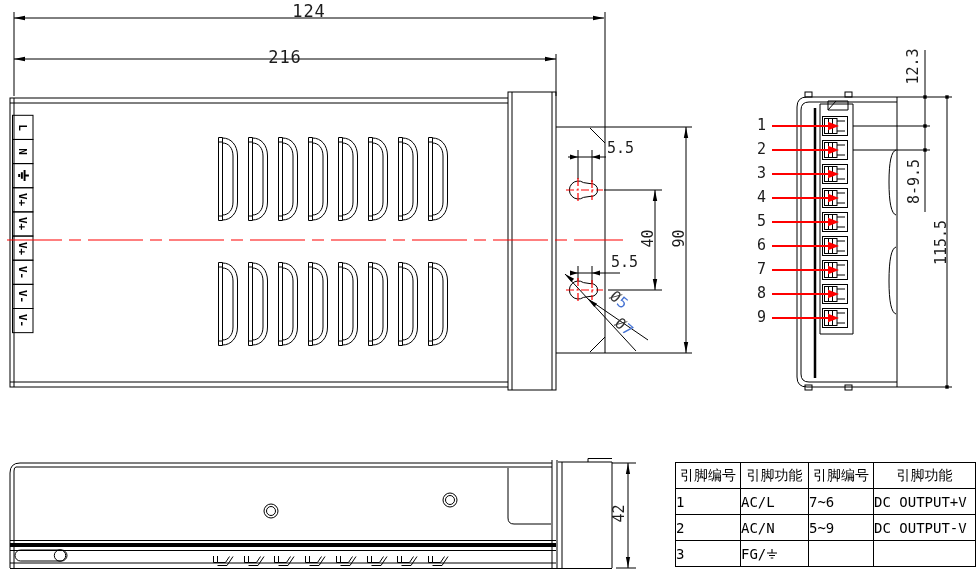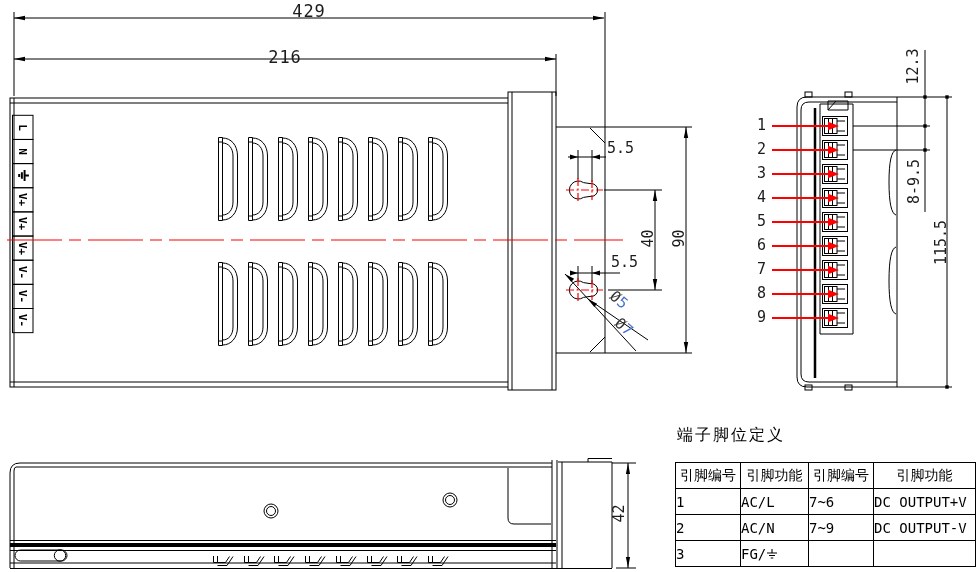--- a/index.html
+++ b/index.html
@@ -209,21 +209,21 @@
         <polygon points="839,246 828,241.8 828,250.2" fill="#fe0000"></polygon>
         <line x1="772" y1="270" x2="828" y2="270" stroke="#fe0000" stroke-width="2"></line>
         <polygon points="839,270 828,265.8 828,274.2" fill="#fe0000"></polygon>
         <line x1="772" y1="294" x2="828" y2="294" stroke="#fe0000" stroke-width="2"></line>
         <polygon points="839,294 828,289.8 828,298.2" fill="#fe0000"></polygon>
         <line x1="772" y1="318" x2="828" y2="318" stroke="#fe0000" stroke-width="2"></line>
         <polygon points="839,318 828,313.8 828,322.2" fill="#fe0000"></polygon>
       </g>
   </svg>
 
-  <div class="dim big center" style="left:281px;top:3px;width:56px">429</div>
+  <div class="dim big center" style="left:281px;top:3px;width:56px">124</div>
   <div class="dim big center" style="left:257px;top:49px;width:56px">216</div>
   <div class="dim" style="left:607px;top:141px">5.5</div>
   <div class="dim" style="left:611px;top:255px">5.5</div>
   <div class="dim center rotccw" style="left:630px;top:231px;width:36px">40</div>
   <div class="dim center rotccw" style="left:661px;top:231px;width:36px">90</div>
   <div class="dia" style="left:612px;top:285px"><span>Ø</span><span class="num">5</span></div>
   <div class="dia" style="left:617px;top:312px"><span>Ø</span><span class="num">7</span></div>
   <div class="dim center rotccw" style="left:888px;top:59px;width:50px">12.3</div>
   <div class="dim center rotccw" style="left:883px;top:174px;width:62px">8-9.5</div>
   <div class="dim center rotccw" style="left:909px;top:235px;width:64px">115.5</div>
@@ -265,21 +265,20 @@
       <div class="pin-num" style="top: 140px;">2</div>
       <div class="pin-num" style="top: 164px;">3</div>
       <div class="pin-num" style="top: 188px;">4</div>
       <div class="pin-num" style="top: 212px;">5</div>
       <div class="pin-num" style="top: 236px;">6</div>
       <div class="pin-num" style="top: 260px;">7</div>
       <div class="pin-num" style="top: 284px;">8</div>
       <div class="pin-num" style="top: 308px;">9</div>
     </div>
 
-  <div class="ttitle">端子脚位定义</div>
   <table class="ptable">
     <colgroup>
         <col style="width:65px">
         <col style="width:68px">
         <col style="width:65px">
         <col style="width:102px">
       </colgroup>
     <thead>
       <tr>
         <th>引脚编号</th>
@@ -291,21 +290,21 @@
     <tbody>
       <tr>
         <td>1</td>
         <td>AC/L</td>
         <td>7~6</td>
         <td>DC OUTPUT+V</td>
       </tr>
       <tr>
         <td>2</td>
         <td>AC/N</td>
-        <td>7~9</td>
+        <td>5~9</td>
         <td>DC OUTPUT-V</td>
       </tr>
       <tr>
         <td>3</td>
         <td>FG/<svg viewBox="0 0 12 12" width="12" height="12">
               <path d="M6 1 V5 M1 5 H11 M3 7.5 H9 M4.7 10 H7.3" stroke="#000" stroke-width="1.1" fill="none"></path>
             </svg></td>
         <td></td>
         <td></td>
       </tr>

